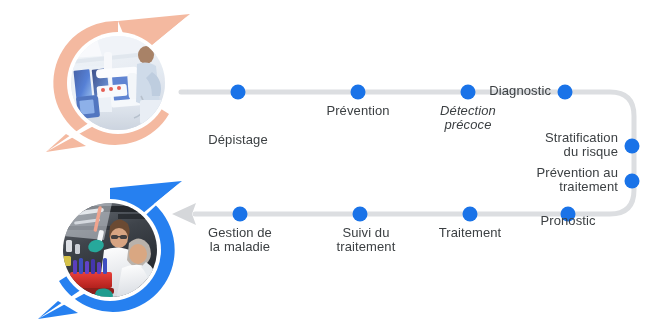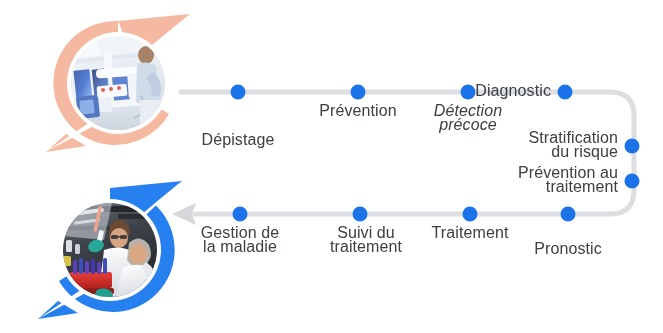--- a/index.html
+++ b/index.html
@@ -9,21 +9,21 @@
     font-family:"Liberation Sans","DejaVu Sans",sans-serif;
     overflow:hidden;
     position:relative;
   }
   #stage{position:relative;width:663px;height:333px;}
   #diagram{position:absolute;left:0;top:0;width:663px;height:333px;}
 
   .node-label{
     position:absolute;
     color:#3c4043;
-    font-size:16px;
+    font-size:13px;
     line-height:14px;
     letter-spacing:0.1px;
     white-space:pre-line;
     text-align:center;
     transform:translateX(-50%);
   }
   .node-label.right-al{
     text-align:right;
     transform:none;
   }
@@ -221,21 +221,21 @@
   <div id="labels">
       <div class="node-label" style="color: rgb(60, 64, 67); left: 238px; top: 104px; margin-top: 29px;">Dépistage</div>
       <div class="node-label" style="color: rgb(60, 64, 67); left: 358px; top: 104px;">Prévention</div>
       <div class="node-label" style="color: rgb(60, 64, 67); left: 468px; top: 104px; font-style: italic;">Détection
 précoce</div>
       <div class="node-label right-al" style="color: rgb(60, 64, 67); right: 112px; top: 84px;">Diagnostic</div>
       <div class="node-label right-al" style="color: rgb(60, 64, 67); right: 45px; top: 131px;">Stratification
 du risque</div>
       <div class="node-label right-al" style="color: rgb(60, 64, 67); right: 45px; top: 166px;">Prévention au
 traitement</div>
-      <div class="node-label" style="color: rgb(60, 64, 67); left: 568px; top: 242px;">Pronostic</div>
+      <div class="node-label" style="color: rgb(60, 64, 67); left: 568px; top: 214px;">Pronostic</div>
       <div class="node-label" style="color: rgb(60, 64, 67); left: 470px; top: 226px;">Traitement</div>
       <div class="node-label" style="color: rgb(60, 64, 67); left: 360px; top: 226px; margin-left: 6px;">Suivi du
 traitement</div>
       <div class="node-label" style="color: rgb(60, 64, 67); left: 240px; top: 226px;">Gestion de
 la maladie</div>
     </div>
 
 </div>
 
 </body></html>

